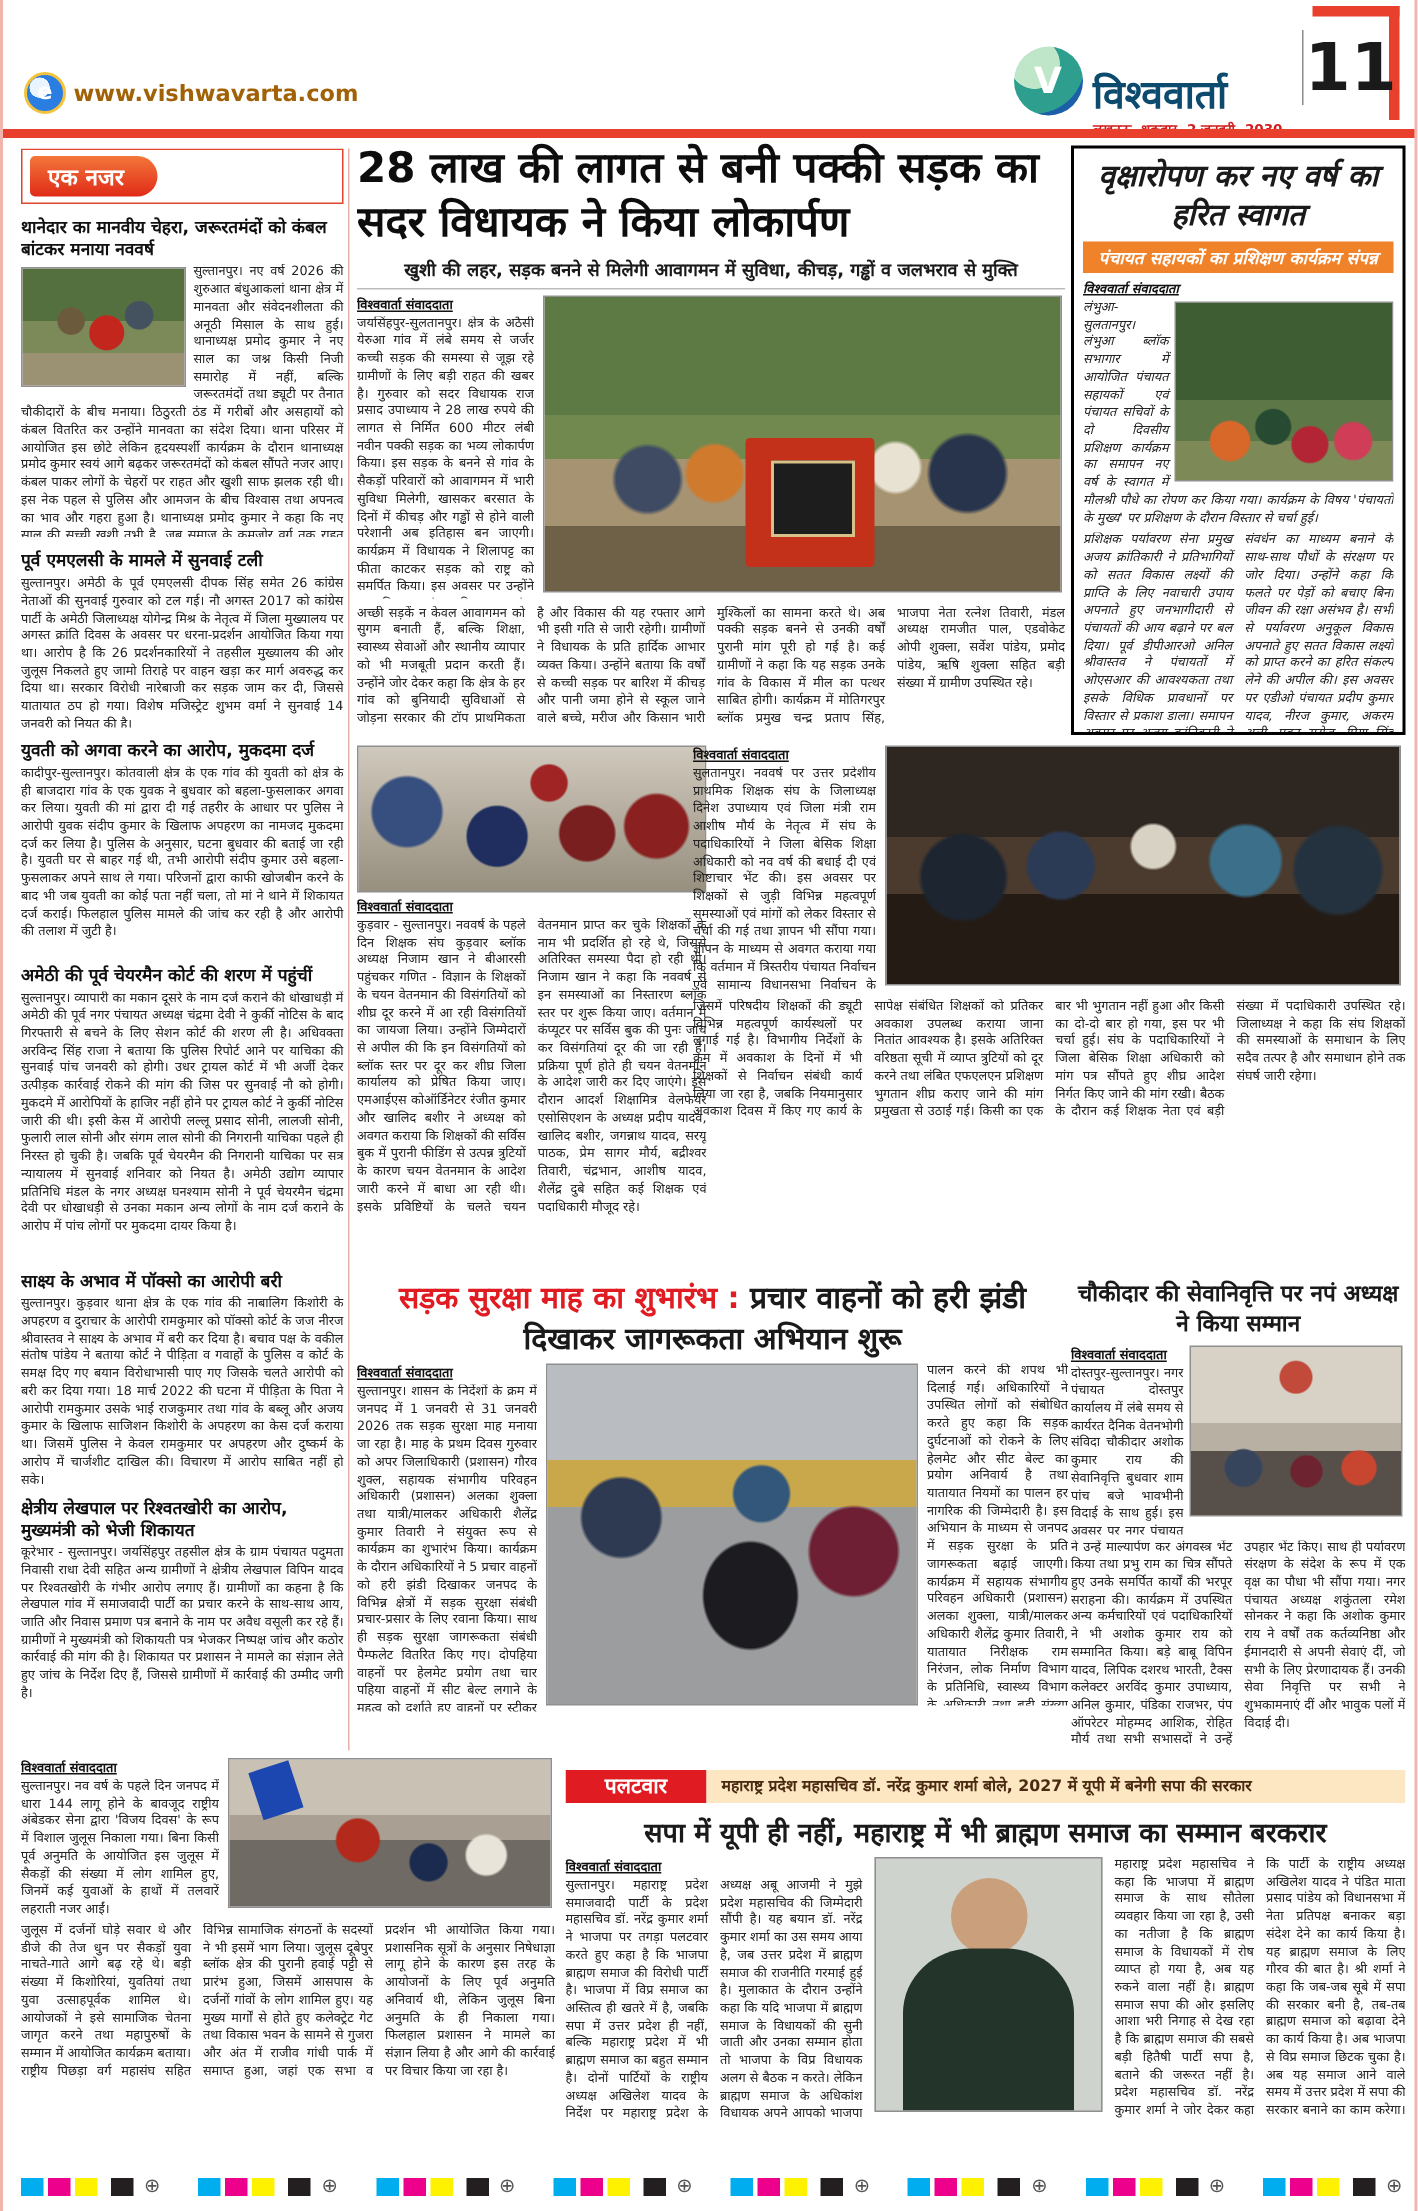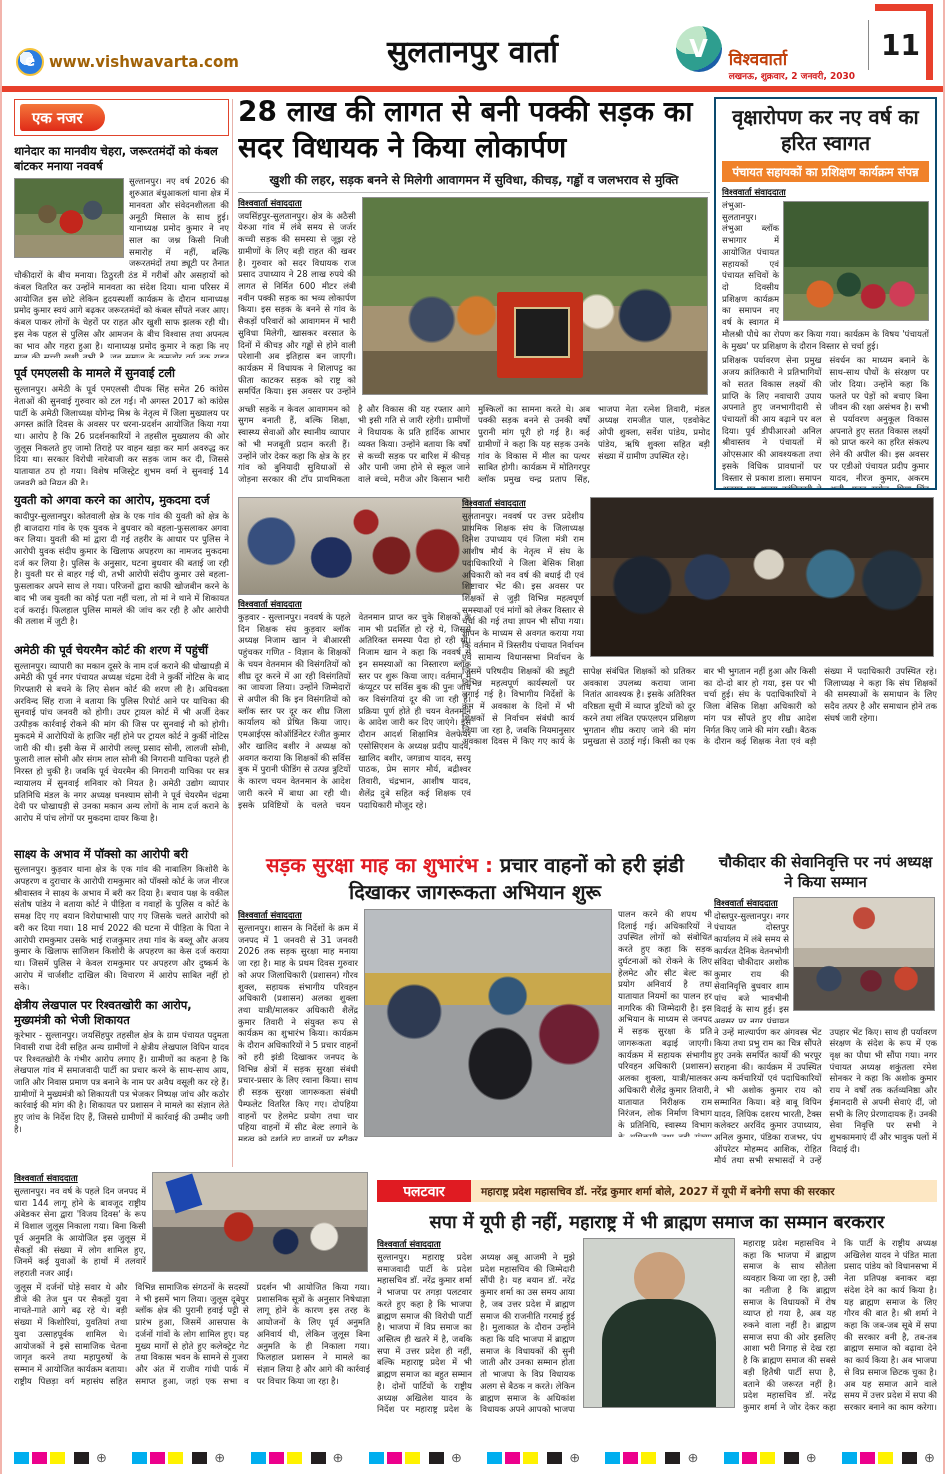--- a/index.html
+++ b/index.html
@@ -11,25 +11,25 @@
   
   #header{left:10px;top:4px;width:921px;height:80px;}
   .site{position:absolute;left:4px;bottom:8px;display:flex;align-items:center;gap:5px;}
   .globe{width:24px;height:24px;border-radius:50%;background:radial-gradient(circle at 35% 35%,#eaf4ff 0 30%,#2a7de1 31% 100%);
     border:2px solid #f5c33b;color:#fff;font-weight:bold;font-size:15px;line-height:22px;text-align:center;}
   .siteurl{font-size:15px;font-weight:bold;color:#a16207;}
   .sect-title{position:absolute;left:0;right:0;top:26px;text-align:center;font-size:30px;font-weight:bold;color:#111;}
   .mast{position:absolute;right:78px;top:12px;display:flex;align-items:center;gap:7px;}
   .mlogo{width:46px;height:46px;border-radius:50%;background:radial-gradient(circle at 30% 25%,#bfe6c8 0 35%,#2e9e8f 36% 70%,#1b5fa8 71% 100%);
     color:#fff;font-weight:bold;font-size:24px;text-align:center;line-height:46px;}
-  .mtitle{font-size:17px;font-weight:bold;color:#c2410c;line-height:1.1;margin-top:34px;}
+  .mtitle{font-size:26px;font-weight:bold;color:#0c4a6e;line-height:1.1;margin-top:34px;}
   .mdate{font-size:9px;font-weight:bold;color:#d21e1e;}
   .hdiv{position:absolute;right:64px;top:16px;height:50px;border-left:1px solid #8a8a8a;}
   .pnum{position:absolute;right:0;top:0;width:58px;height:76px;border-top:7px solid #e8402c;border-right:7px solid #e8402c;
-    box-sizing:border-box;display:flex;align-items:center;justify-content:center;font-size:28px;font-weight:bold;}
+    box-sizing:border-box;display:flex;align-items:center;justify-content:center;font-size:44px;font-weight:bold;}
   #redrule{left:0;top:86px;width:945px;height:6px;background:#e8402c;}
   
   .bt{font-size:8.5px;line-height:1.38;text-align:justify;color:#222;overflow:hidden;}
   .byline{font-size:8.6px;font-weight:bold;text-decoration:underline;color:#111;margin-bottom:2px;}
   .photo{border:1px solid #8f8f8f;box-sizing:border-box;position:relative;overflow:hidden;flex:none;}
   .cols2{column-count:2;column-gap:8px;}
   .cols3{column-count:3;column-gap:8px;}
   .cols4{column-count:4;column-gap:8px;}
   
   #eknajar{left:12px;top:99px;width:219px;height:1068px;border-right:1px solid #e6b2aa;padding-right:3px;box-sizing:border-box;overflow:hidden;}
@@ -49,21 +49,21 @@
   .lead-row{display:flex;gap:6px;margin-top:2px;}
   .p-lead{width:346px;height:198px;
     background:radial-gradient(circle at 20% 62%,#3e4b63 0 7%,transparent 8%),
     radial-gradient(circle at 33% 60%,#d07a2e 0 7%,transparent 8%),
     radial-gradient(circle at 82% 60%,#27344c 0 8%,transparent 9%),
     radial-gradient(circle at 68% 58%,#e8e2d2 0 6%,transparent 7%),
     linear-gradient(180deg,#5d7a44 0 40%,#71894f 40% 55%,#a59372 55% 78%,#6f6147 78% 100%);}
   .p-lead::before{content:"";position:absolute;left:39%;top:48%;width:25%;height:44%;background:#c4311a;border-radius:3px;}
   .p-lead::after{content:"";position:absolute;left:44%;top:56%;width:15%;height:24%;background:#1d1d1d;border:2px solid #d8c089;}
   
-  #plant{left:712px;top:97px;width:223px;height:393px;border:2px solid #0c4a6e;box-sizing:border-box;padding:5px 6px;overflow:hidden;}
+  #plant{left:712px;top:97px;width:223px;height:393px;border:2px solid #000000;box-sizing:border-box;padding:5px 6px;overflow:hidden;font-style:italic;}
   .pl-h{font-size:20px;font-weight:bold;text-align:center;line-height:1.3;}
   .pl-bar{background:#f0822a;color:#fff;font-size:11.5px;font-weight:bold;text-align:center;padding:3px 2px;margin:5px 0 4px;}
   .pl-top{overflow:hidden;}
   .p-plant{float:right;width:146px;height:120px;margin:1px 0 2px 4px;
     background:radial-gradient(circle at 25% 78%,#d8672a 0 9%,transparent 10%),
     radial-gradient(circle at 62% 80%,#b32534 0 9%,transparent 10%),
     radial-gradient(circle at 82% 78%,#cf3d57 0 8%,transparent 9%),
     radial-gradient(circle at 45% 70%,#274a33 0 10%,transparent 11%),
     linear-gradient(180deg,#3f5d33 0 55%,#5d7747 55% 78%,#7d8a58 78% 100%);}
   
@@ -139,21 +139,20 @@
 </head>
 <body>
 
 <div id="page">
 
   <div id="header" class="abs">
     <div class="site">
       <span class="globe">e</span>
       <span class="siteurl">www.vishwavarta.com</span>
     </div>
-    <div class="sect-title">सुलतानपुर वार्ता</div>
     <div class="mast">
       <span class="mlogo">V</span>
       <span>
         <div class="mtitle">विश्ववार्ता</div>
         <div class="mdate">लखनऊ, शुक्रवार, 2 जनवरी, 2030</div>
       </span>
     </div>
     <div class="hdiv"></div>
     <div class="pnum">11</div>
   </div>

